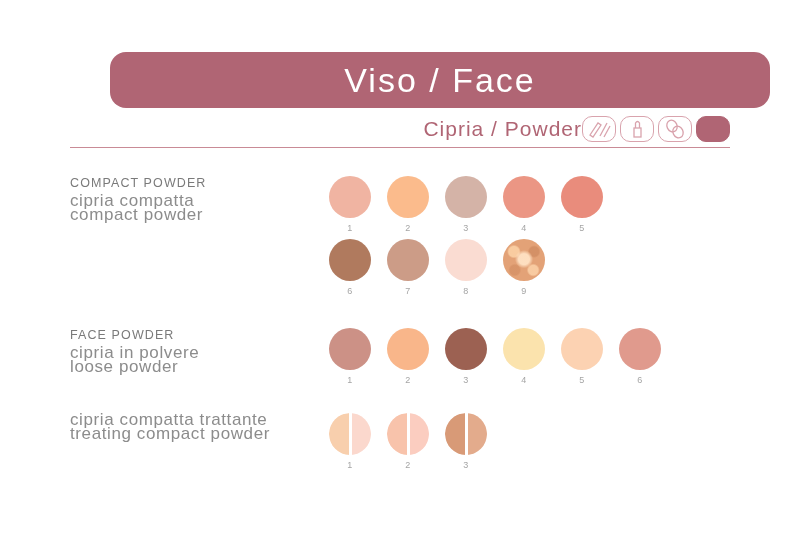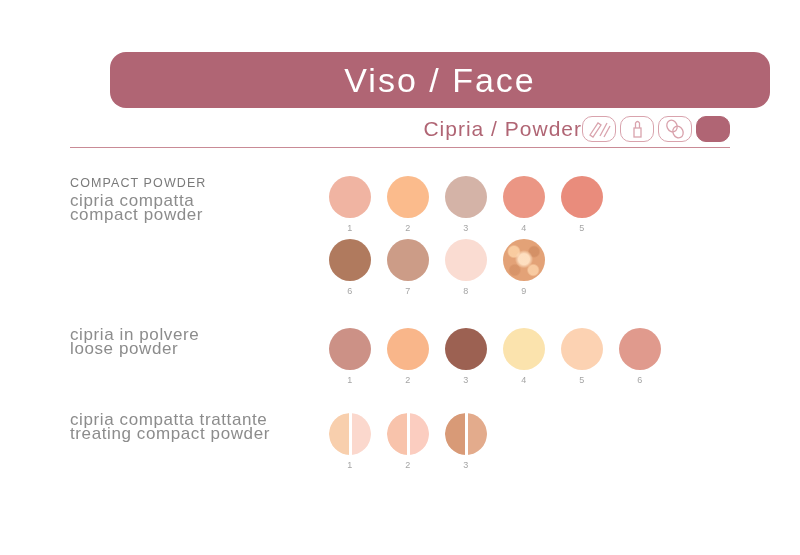--- a/index.html
+++ b/index.html
@@ -248,20 +248,21 @@
             </div>
             <div class="swatch-cell">
               <div class="disc" style="background: radial-gradient(circle at 50% 48%, rgba(255, 226, 196, 0.95) 0px, rgba(255, 226, 196, 0.95) 18%, rgba(255, 255, 255, 0) 30%), radial-gradient(circle at 26% 30%, rgba(255, 214, 170, 0.8) 0px, rgba(255, 214, 170, 0.8) 12%, rgba(0, 0, 0, 0) 16%), radial-gradient(circle at 74% 30%, rgba(200, 130, 88, 0.55) 0px, rgba(200, 130, 88, 0.55) 11%, rgba(0, 0, 0, 0) 15%), radial-gradient(circle at 28% 74%, rgba(205, 135, 92, 0.5) 0px, rgba(205, 135, 92, 0.5) 11%, rgba(0, 0, 0, 0) 15%), radial-gradient(circle at 72% 74%, rgba(255, 216, 175, 0.75) 0px, rgba(255, 216, 175, 0.75) 11%, rgba(0, 0, 0, 0) 15%), rgb(227, 162, 119);"></div>
               <div class="swatch-num">9</div>
             </div>
           </div>
         </div>
       </div>
       <div class="section" style="top: 328px;">
         <div class="sec-label">
+          <div class="sec-title">FACE POWDER</div>
           <div class="sec-sub">cipria in polvere</div>
           <div class="sec-sub">loose  powder</div>
         </div>
         <div class="swatch-rows">
           <div class="swatch-row">
             <div class="swatch-cell">
               <div class="disc" style="background: rgb(204, 145, 134);"></div>
               <div class="swatch-num">1</div>
             </div>
             <div class="swatch-cell">

